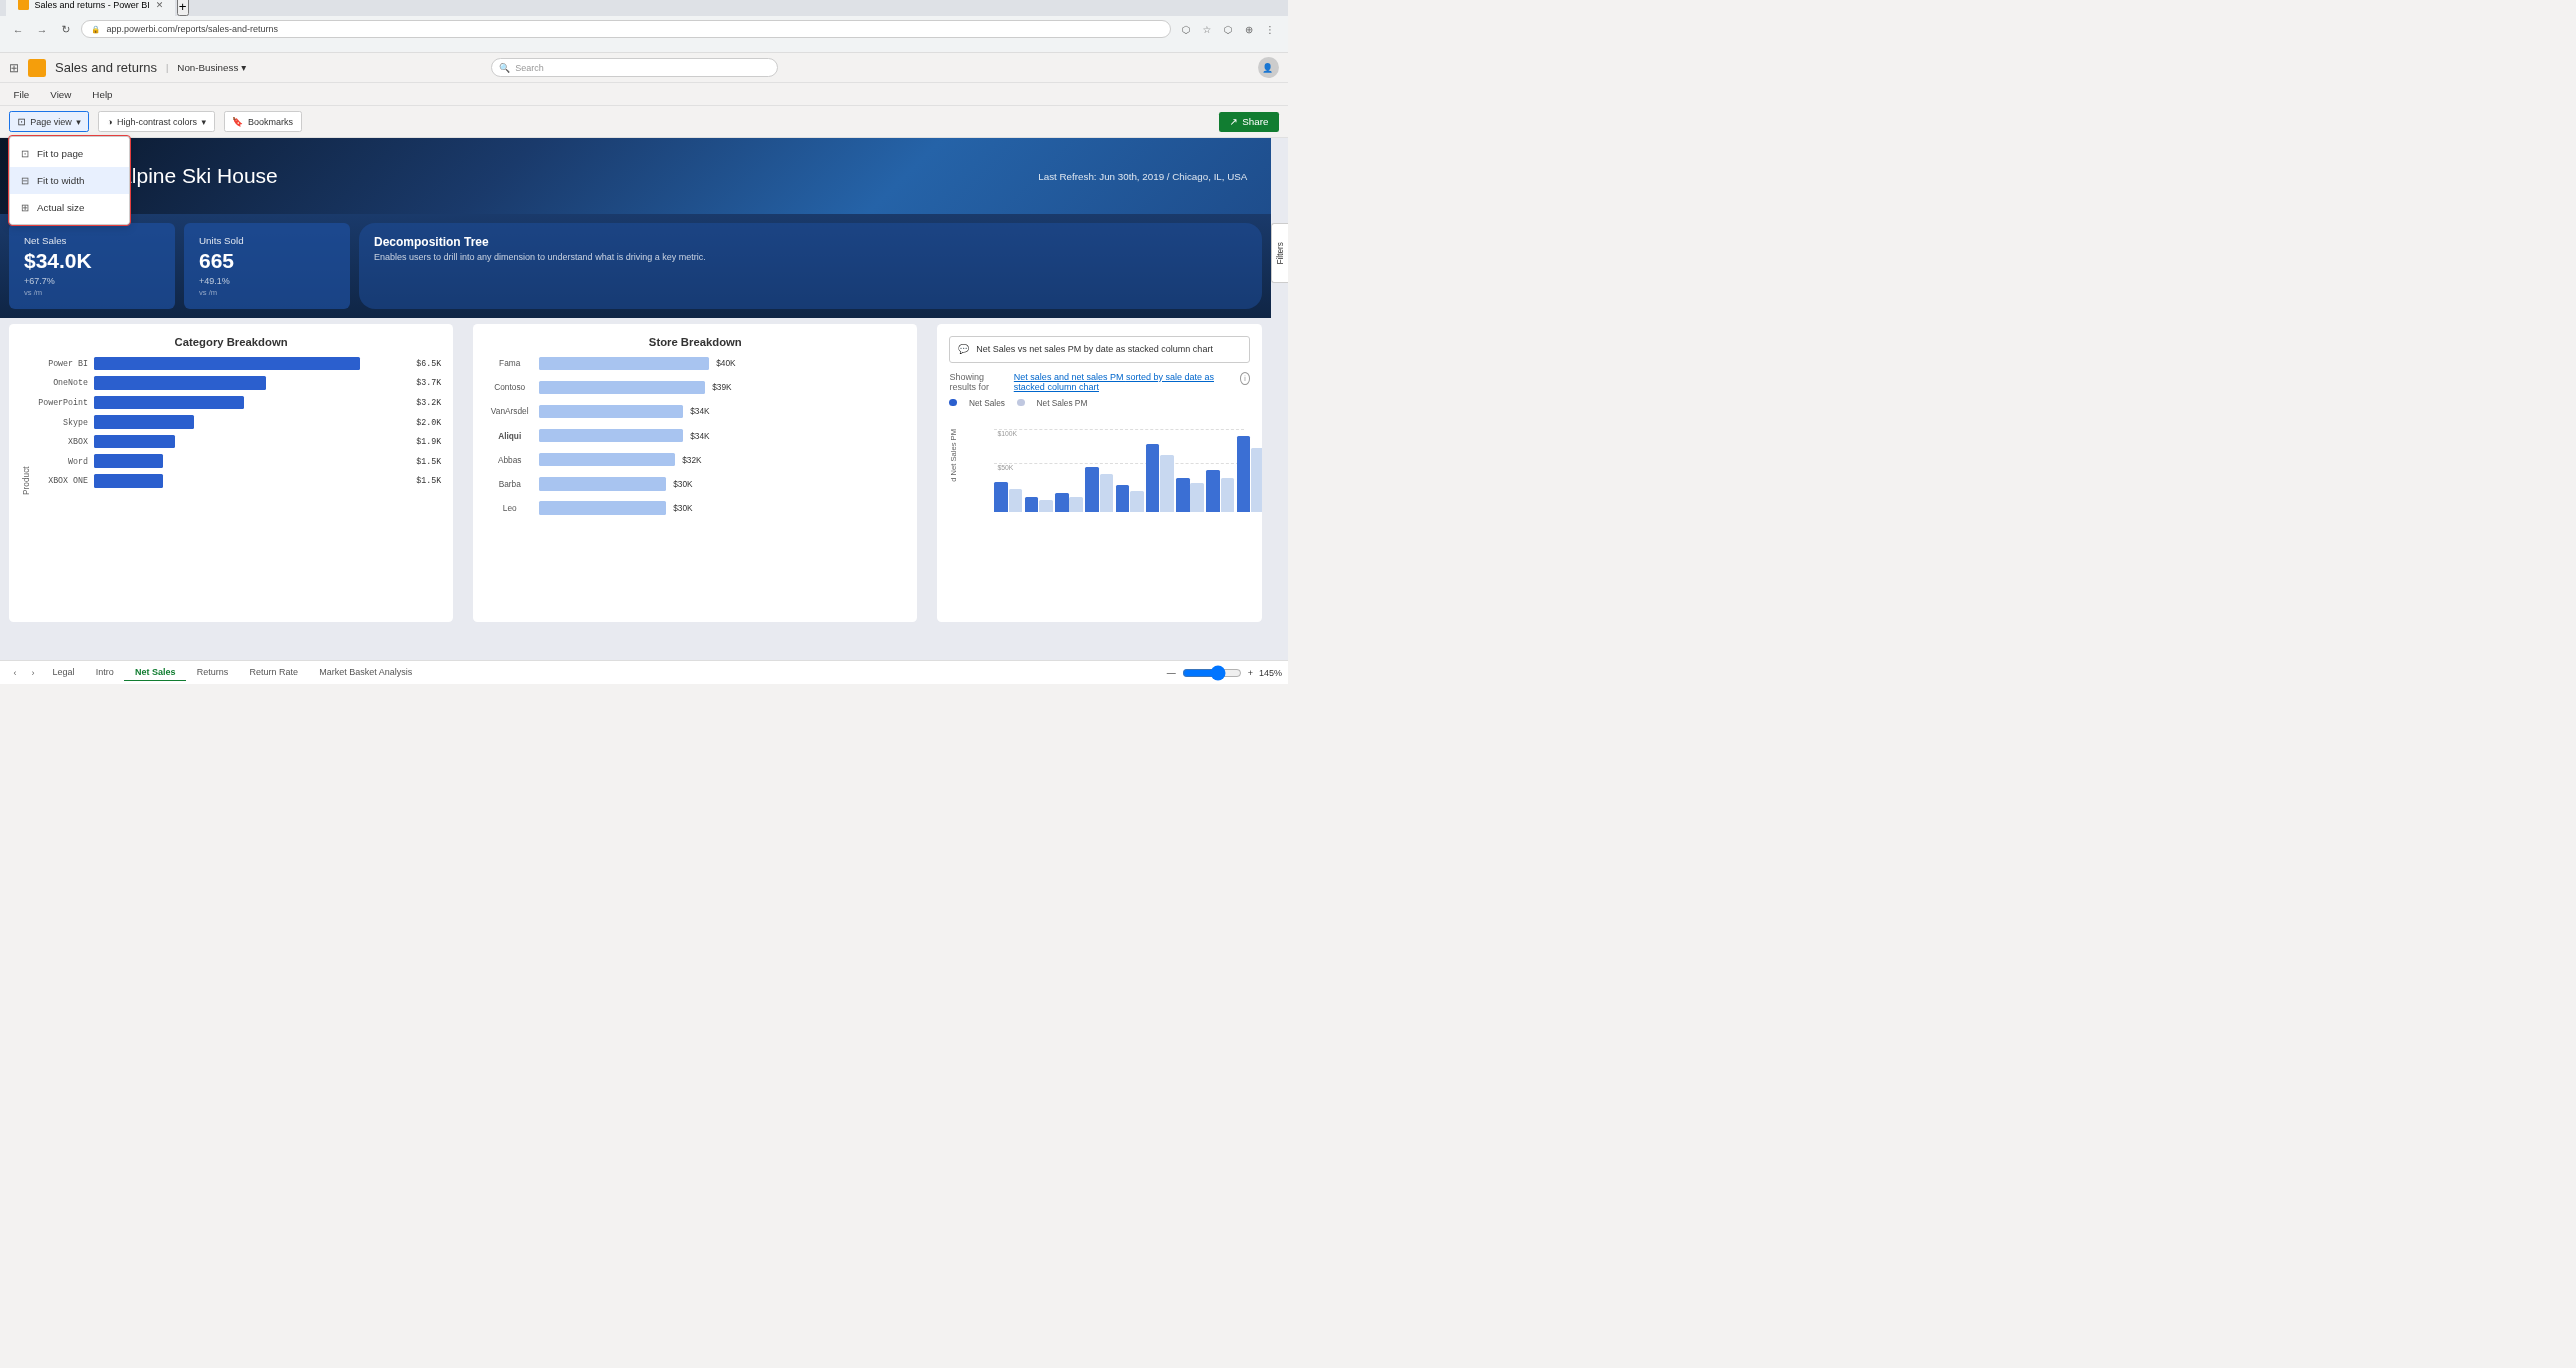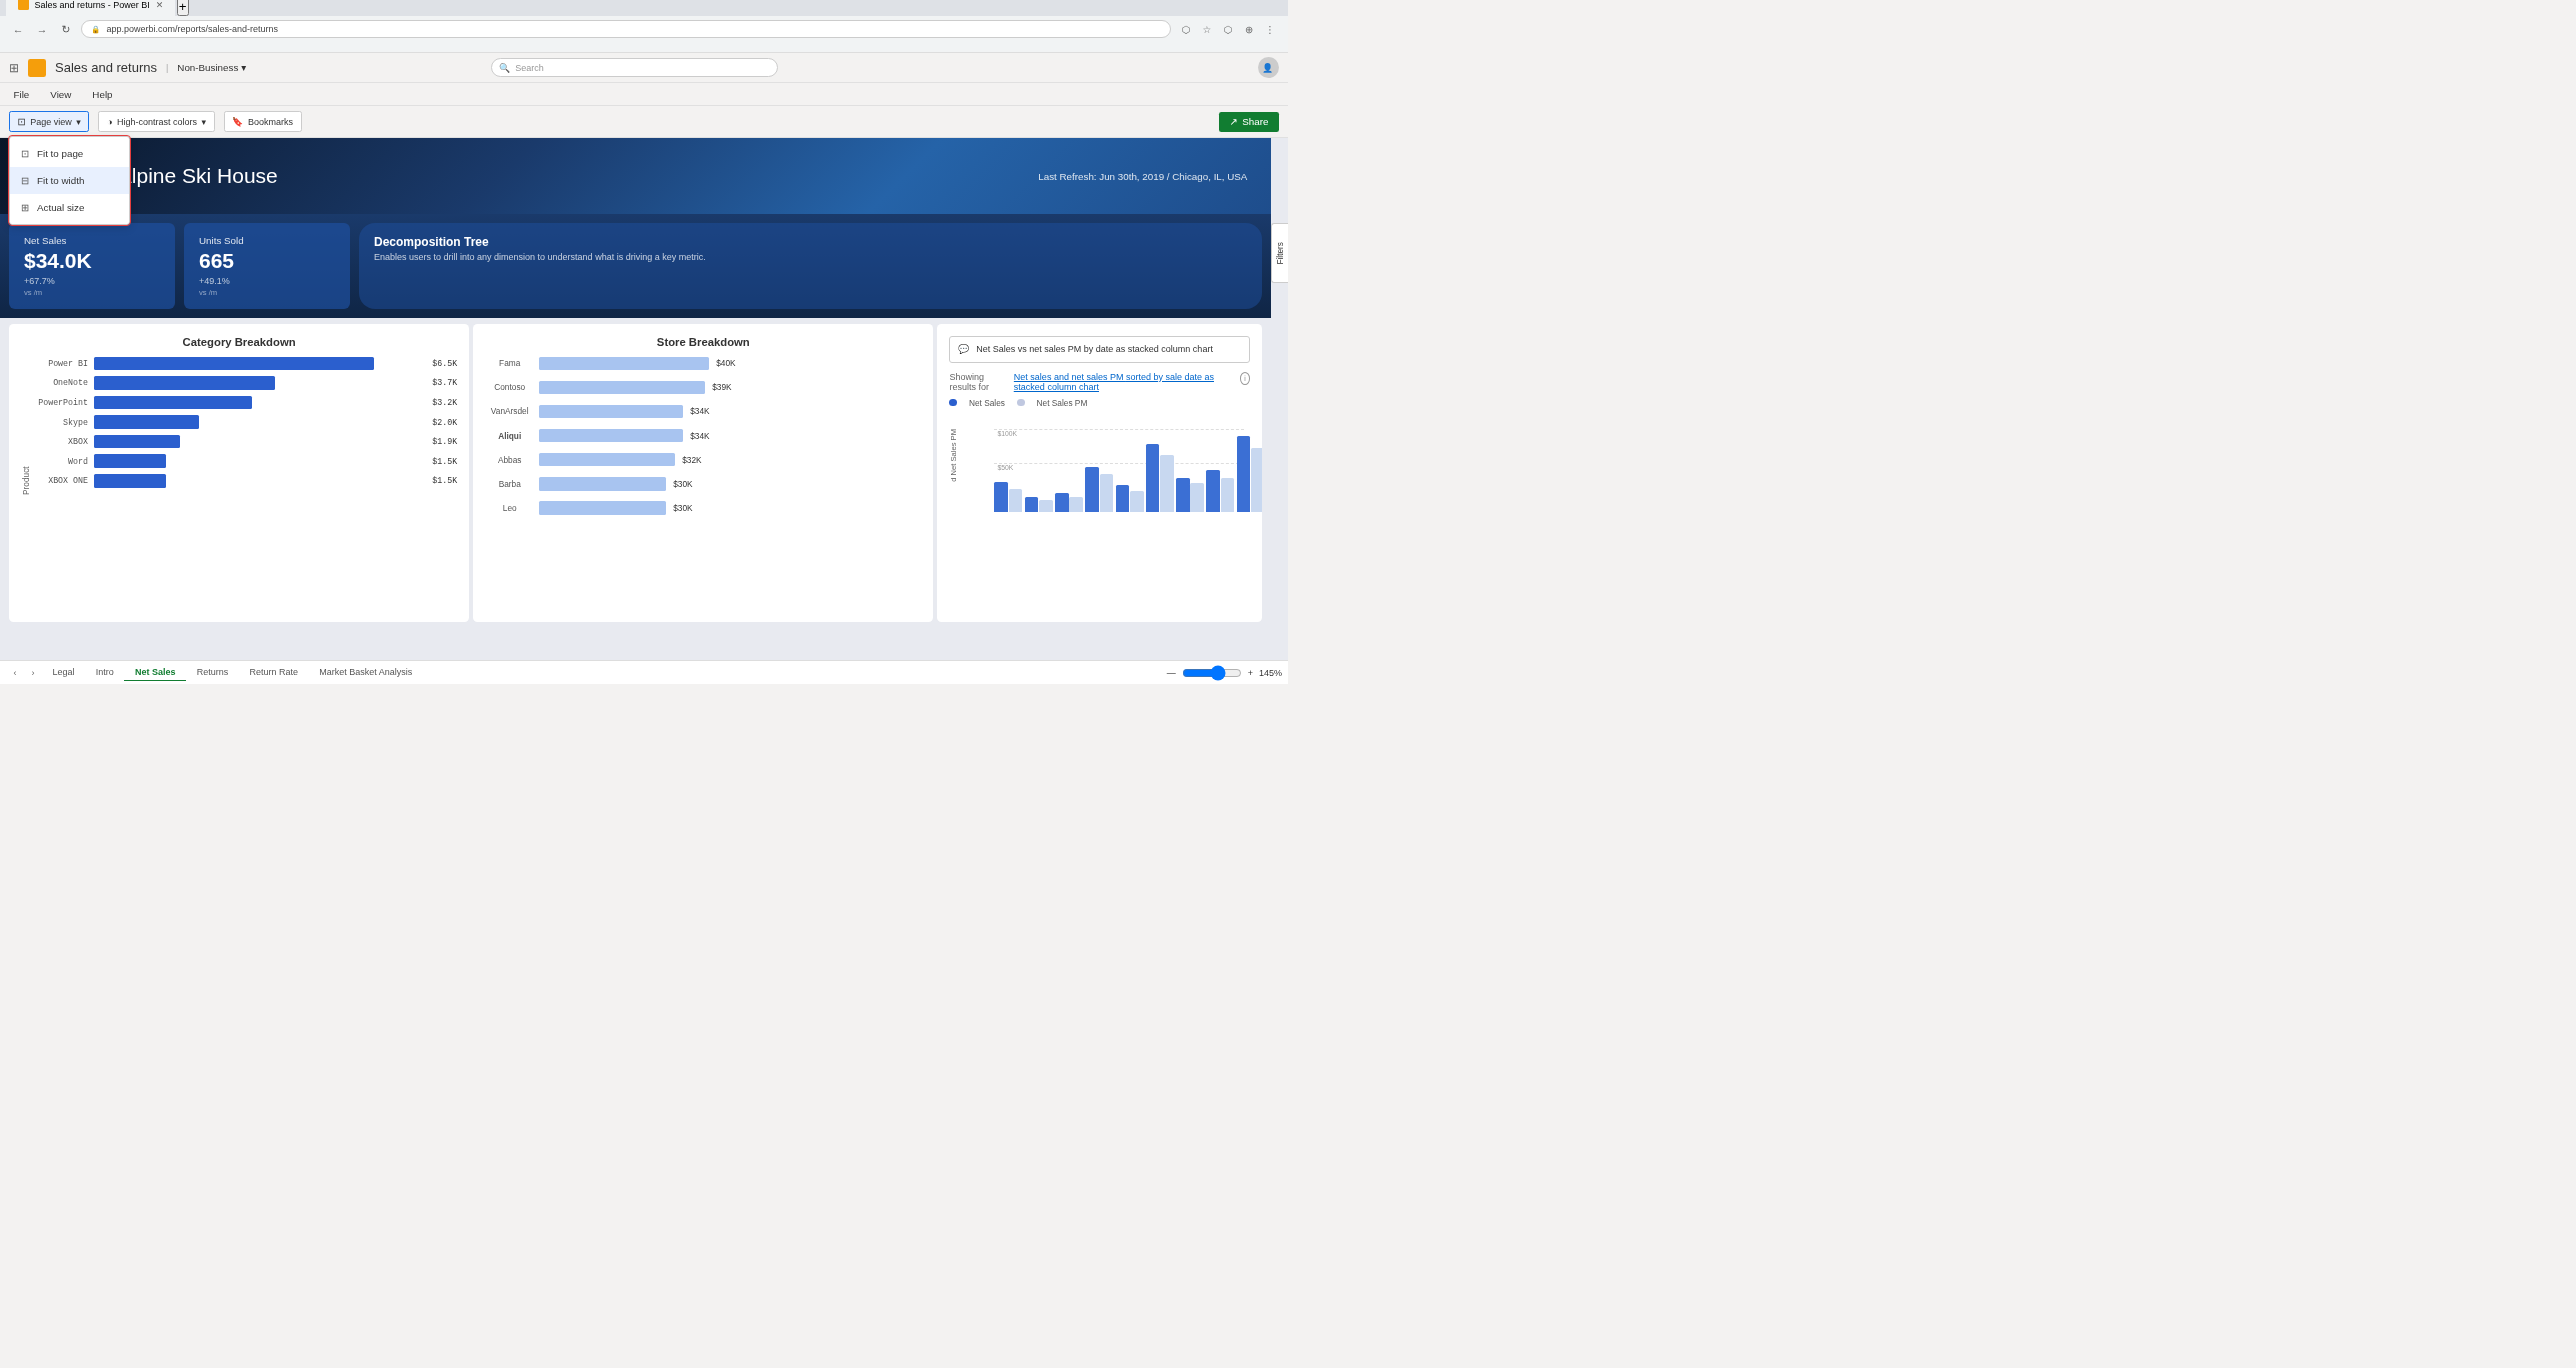--- a/index.html
+++ b/index.html
@@ -75,21 +75,21 @@
     .kpi-change { font-size: 9px; color: rgba(255,255,255,0.7); }
     .kpi-date { font-size: 7.6px; color: rgba(255,255,255,0.5); margin-top: 1.5px; }
     .key-influencers-card { flex: 1; background: rgba(30, 80, 160, 0.5); border-radius: 6px; padding: 12px 15px; color: white; }
     .ki-title { font-size: 12px; font-weight: 600; color: white; margin-bottom: 3px; }
     .ki-desc { font-size: 9px; color: rgba(255,255,255,0.75); }
     .decomp-card { flex: 1; background: rgba(30, 80, 160, 0.5); border-radius: 16px; padding: 12px 15px; color: white; }
     .decomp-title { font-size: 12px; font-weight: 600; color: white; margin-bottom: 3px; }
     .decomp-desc { font-size: 9px; color: rgba(255,255,255,0.75); }
 
     
-    .charts-row { display: flex; gap: 4px; padding: 6px 9px; height: calc(100% - 76px - 136px); }
+    .charts-row { display: flex; gap: 20px; padding: 6px 9px; height: calc(100% - 76px - 136px); }
 
     
     .chart-panel { background: white; border-radius: 4.5px; padding: 12px; flex: 1; overflow: hidden; }
     .chart-title { font-size: 11.3px; font-weight: 700; color: #333; text-align: center; margin-bottom: 9px; }
 
     
     .bar-chart { display: flex; flex-direction: column; gap: 6px; }
     .bar-row { display: flex; align-items: center; gap: 6px; font-family: Liberation Mono, monospace; }
     .bar-label { width: 54px; text-align: right; font-size: 8.3px; color: #555; flex-shrink: 0; }
     .bar-track { flex: 1; height: 13.6px; position: relative; }

